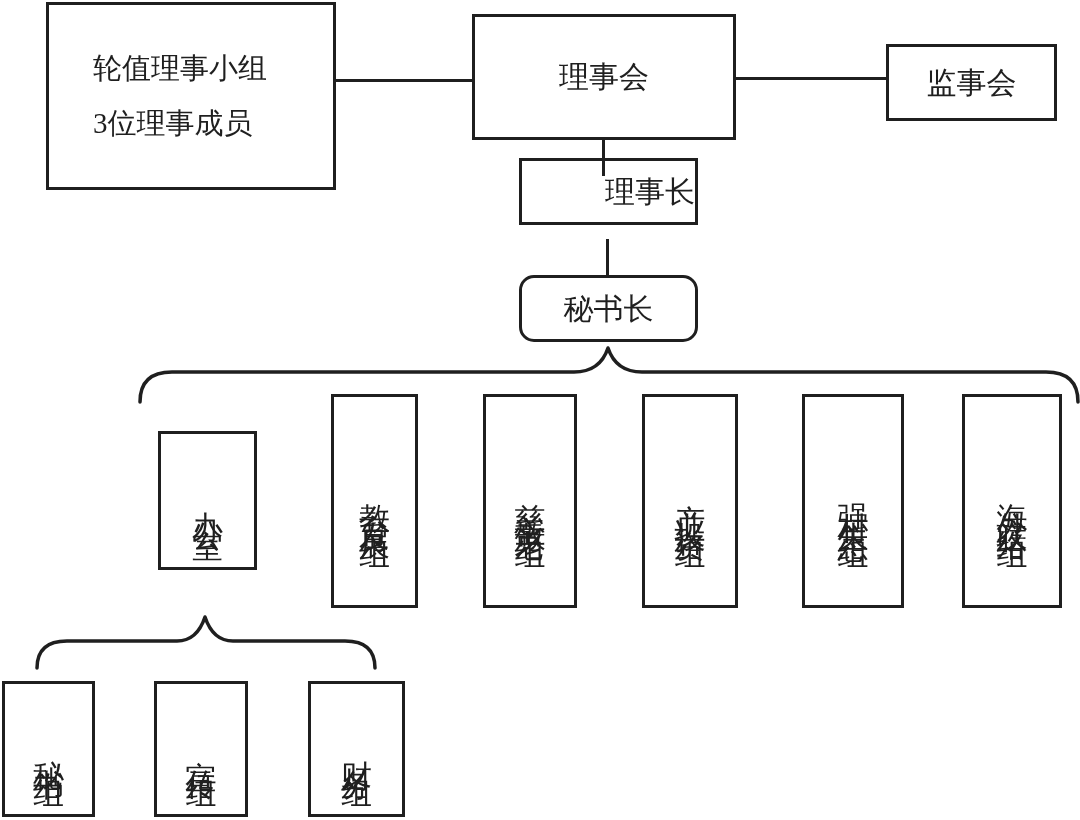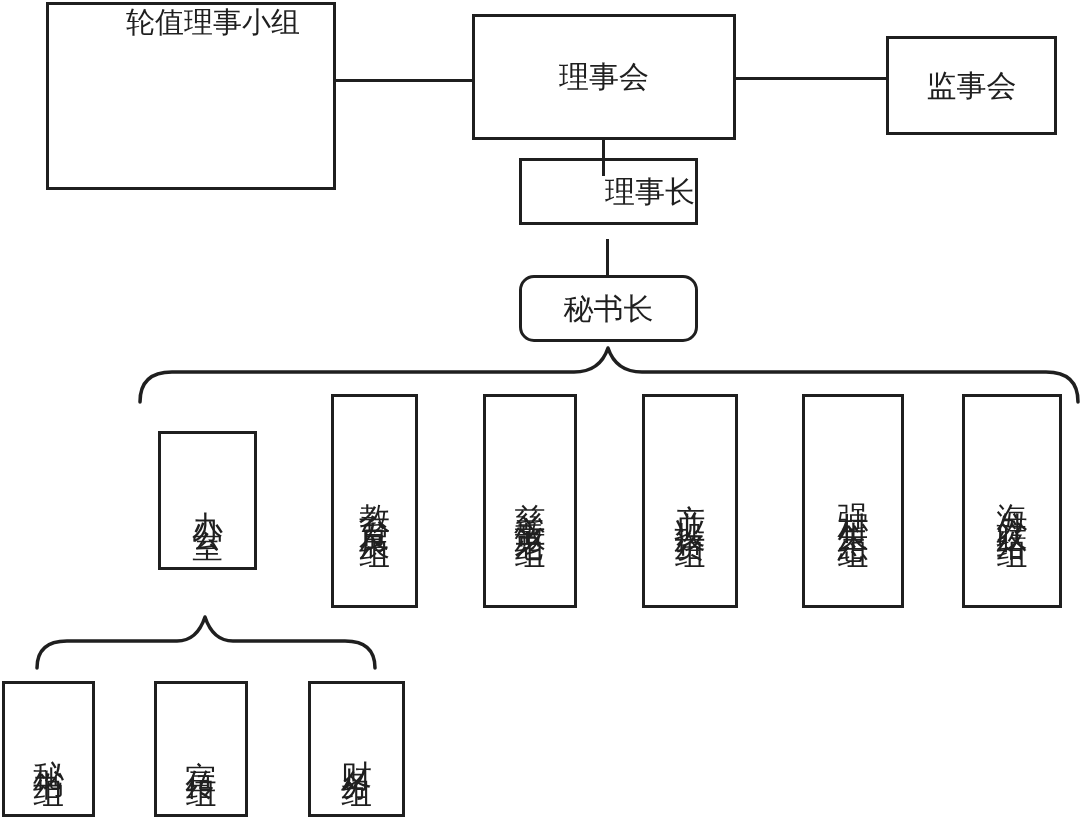--- a/index.html
+++ b/index.html
@@ -25,21 +25,21 @@
     align-items: center;
     justify-content: center;
   }
   .node .label {
     font-size: 30px;
     line-height: 1.2;
     white-space: nowrap;
   }
   
   #node-rotating {
-    flex-direction: row;
+    flex-direction: column;
     align-items: flex-start;
     justify-content: center;
     padding-left: 44px;
     gap: 20px;
   }
   #node-rotating .label { font-size: 29px; }
   
   #node-board {
     flex-direction: column;
     gap: 22px;
@@ -68,27 +68,28 @@
     stroke-linejoin: round;
   }
 </style>
 </head>
 <body>
 
 <div id="canvas">
 
   <div class="node" id="node-rotating" style="left:46px; top:2px; width:290px; height:188px;">
     <span class="label">轮值理事小组</span>
+    <span class="label">3位理事成员</span>
   </div>
 
   <div class="node" id="node-board" style="left:472px; top:14px; width:264px; height:126px;gap:28px;">
     <span class="label">理事会</span>
   </div>
 
-  <div class="node" style="left:886px; top:36px; width:171px; height:99px;font-family:Liberation Serif, serif;">
+  <div class="node" style="left:886px; top:44px; width:171px; height:77px;font-family:Liberation Serif, serif;">
     <span class="label">监事会</span>
   </div>
 
   <div class="node" style="left:519px; top:158px; width:179px; height:67px;justify-content:flex-end;">
     <span class="label">理事长</span>
   </div>
 
   <div class="node" style="left:519px; top:275px; width:179px; height:67px;border-radius:15px;">
     <span class="label">秘书长</span>
   </div>

